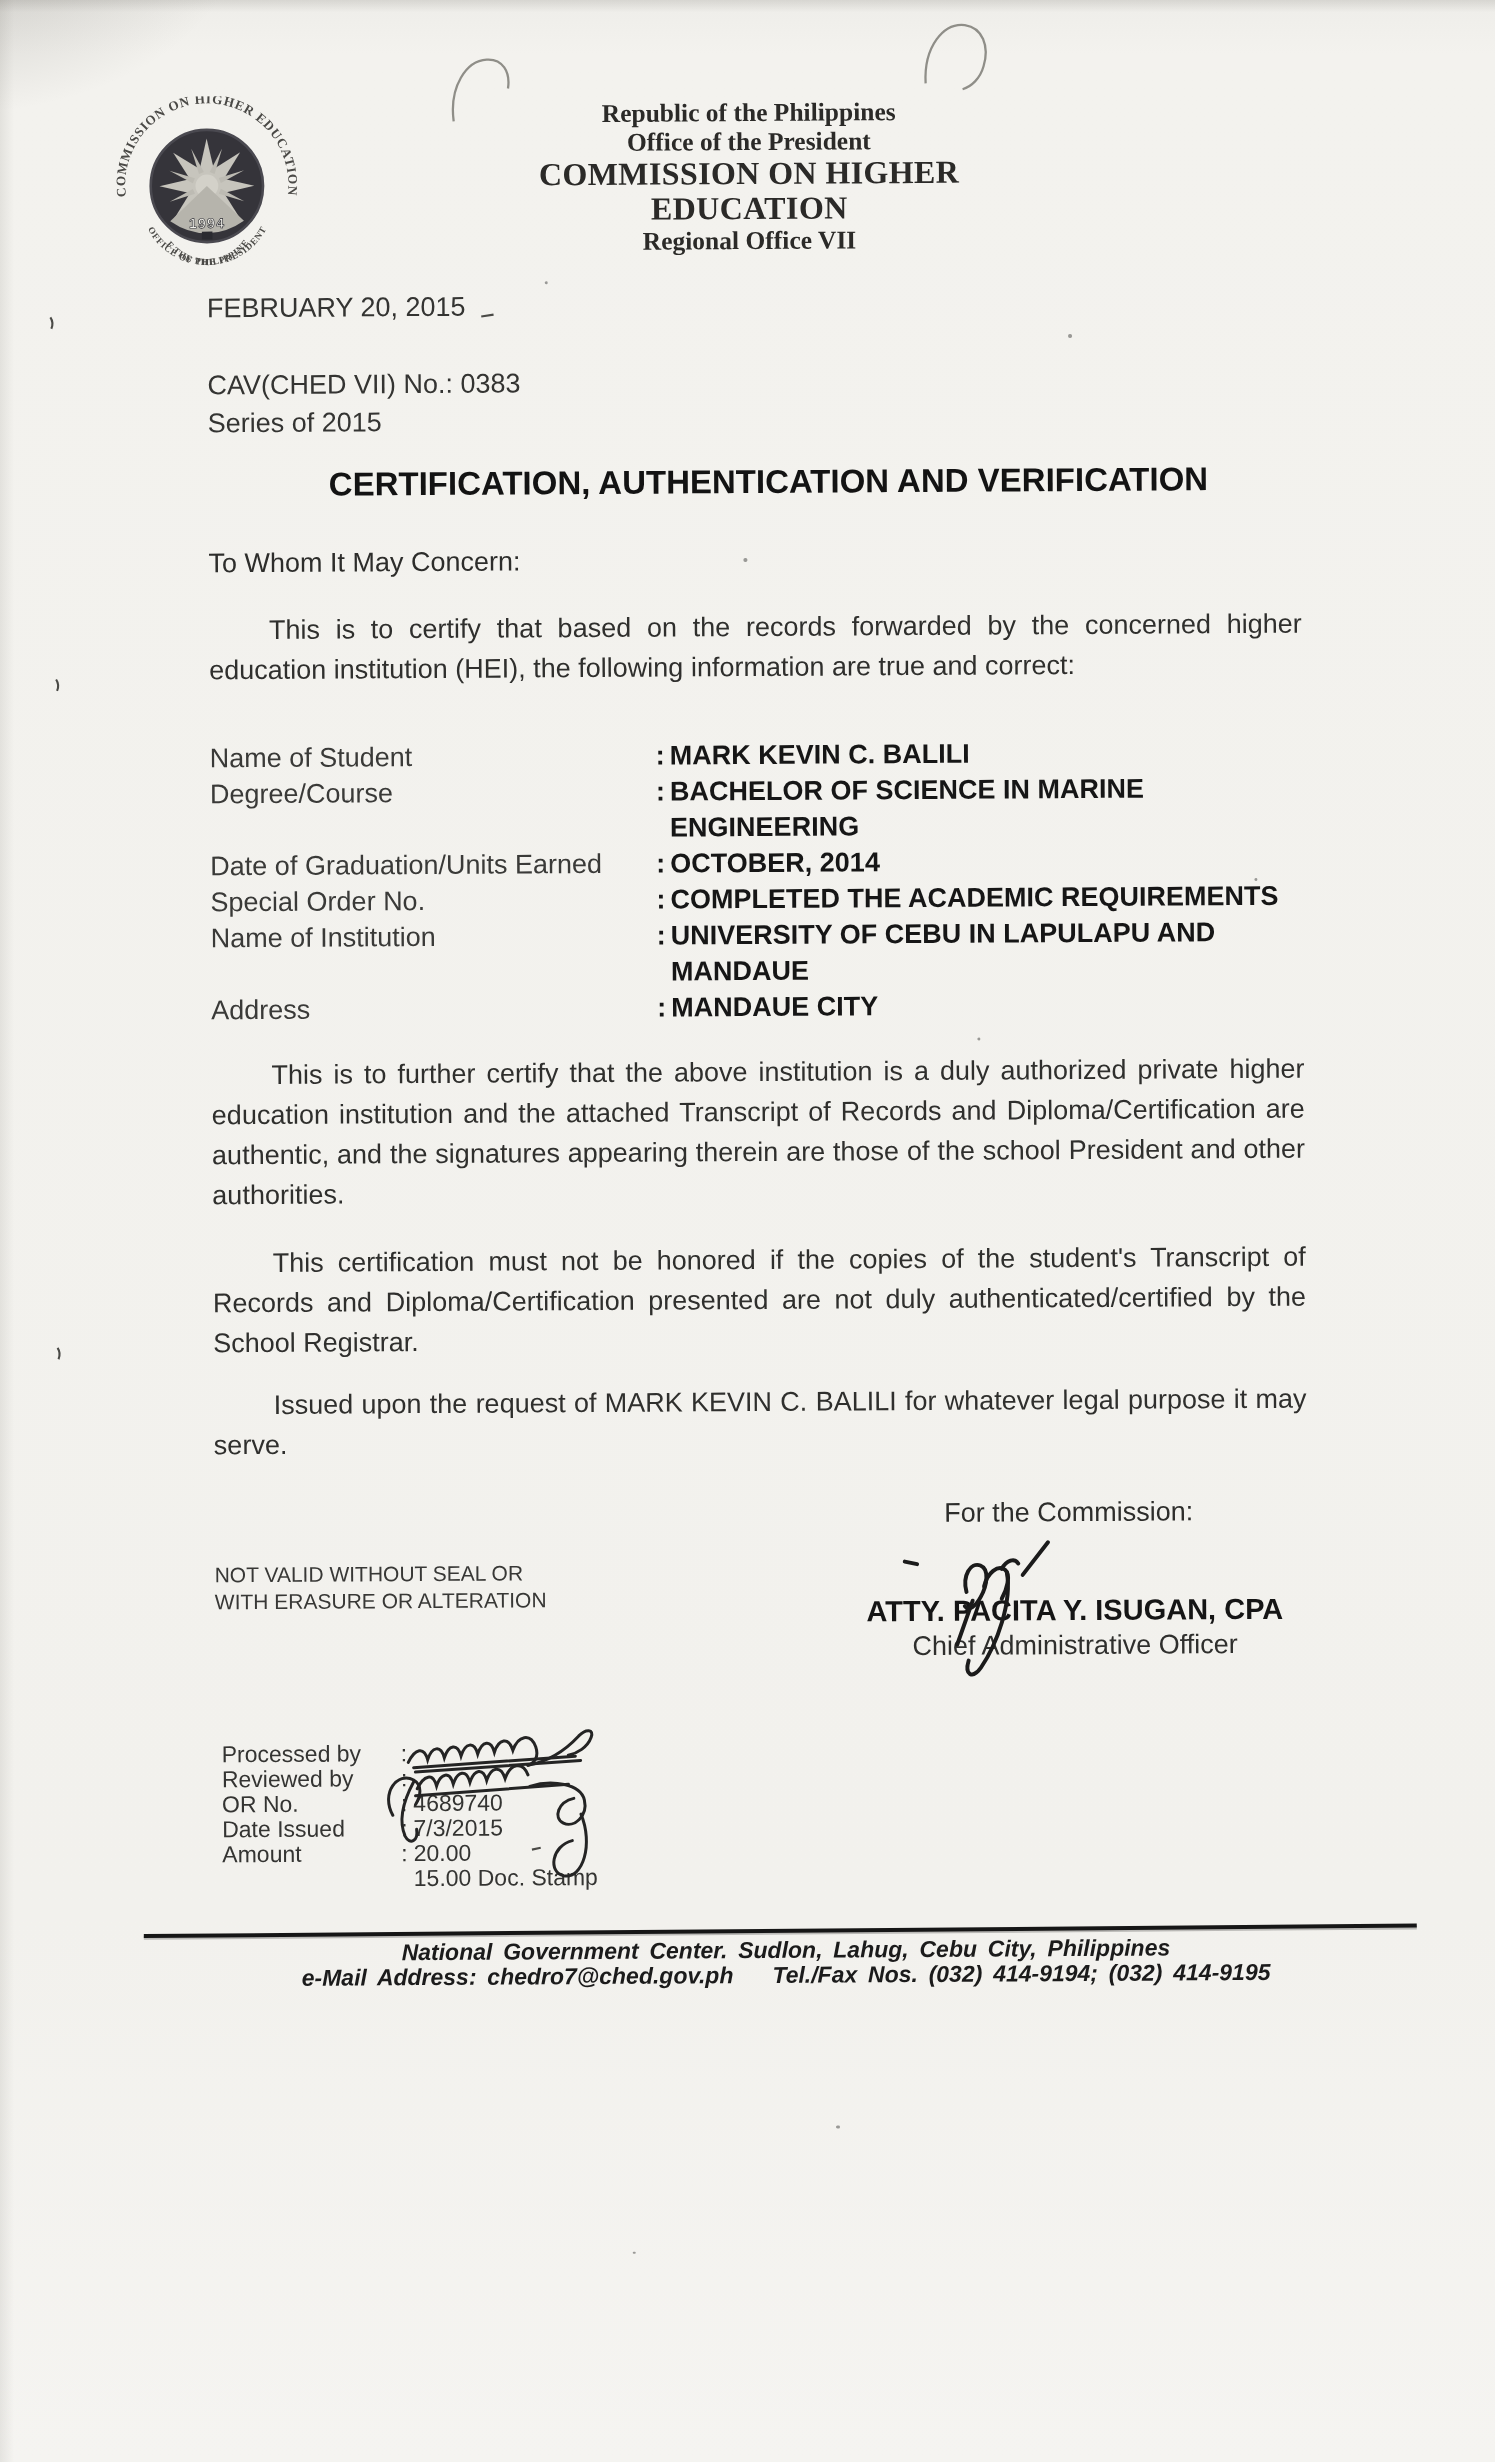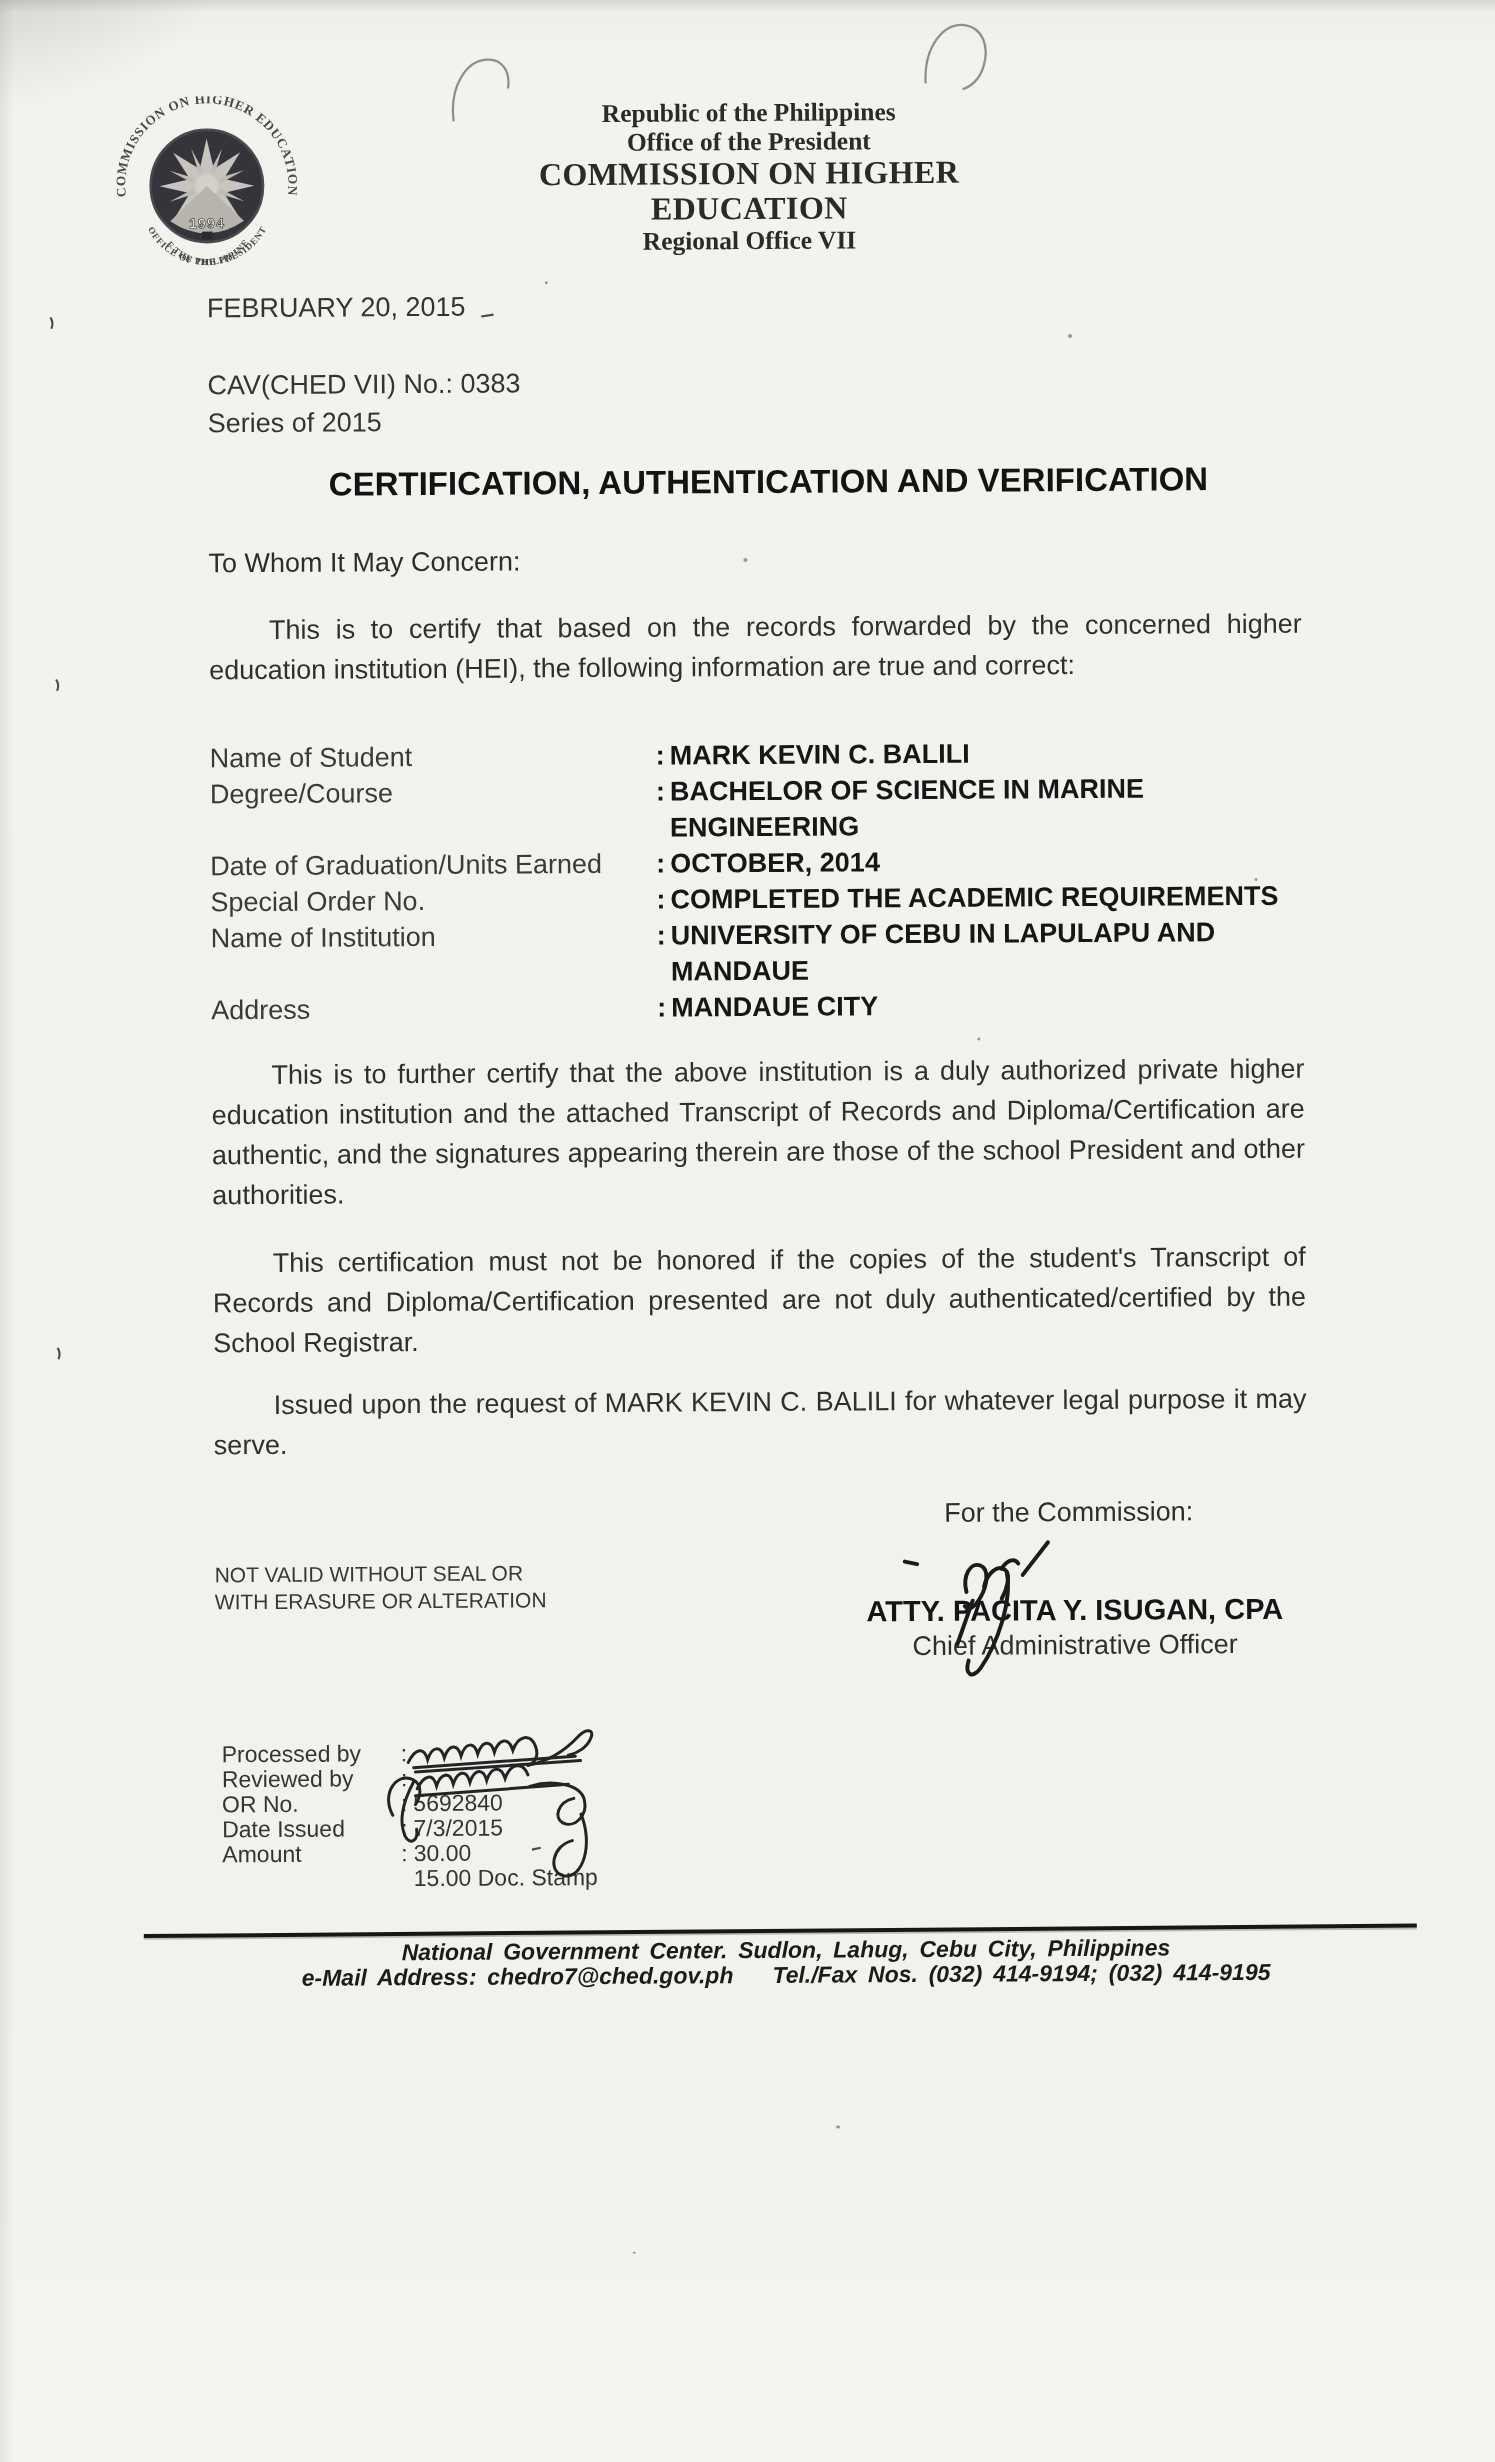--- a/index.html
+++ b/index.html
@@ -211,31 +211,31 @@
       <div class="pvalue"></div>
     </div>
     <div class="prow">
       <div class="plabel">Reviewed by</div>
       <div class="pcolon">:</div>
       <div class="pvalue"></div>
     </div>
     <div class="prow">
       <div class="plabel">OR No.</div>
       <div class="pcolon">:</div>
-      <div class="pvalue">5692840</div>
+      <div class="pvalue">4689740</div>
     </div>
     <div class="prow">
       <div class="plabel">Date Issued</div>
       <div class="pcolon">:</div>
       <div class="pvalue">7/3/2015</div>
     </div>
     <div class="prow">
       <div class="plabel">Amount</div>
       <div class="pcolon">:</div>
-      <div class="pvalue">30.00</div>
+      <div class="pvalue">20.00</div>
     </div>
     <div class="prow">
       <div class="plabel"></div>
       <div class="pcolon"></div>
       <div class="pvalue">15.00 Doc. Stamp</div>
     </div>
   </div>
 
   <div class="abs footer-rule"></div>
   <div class="abs footer">

